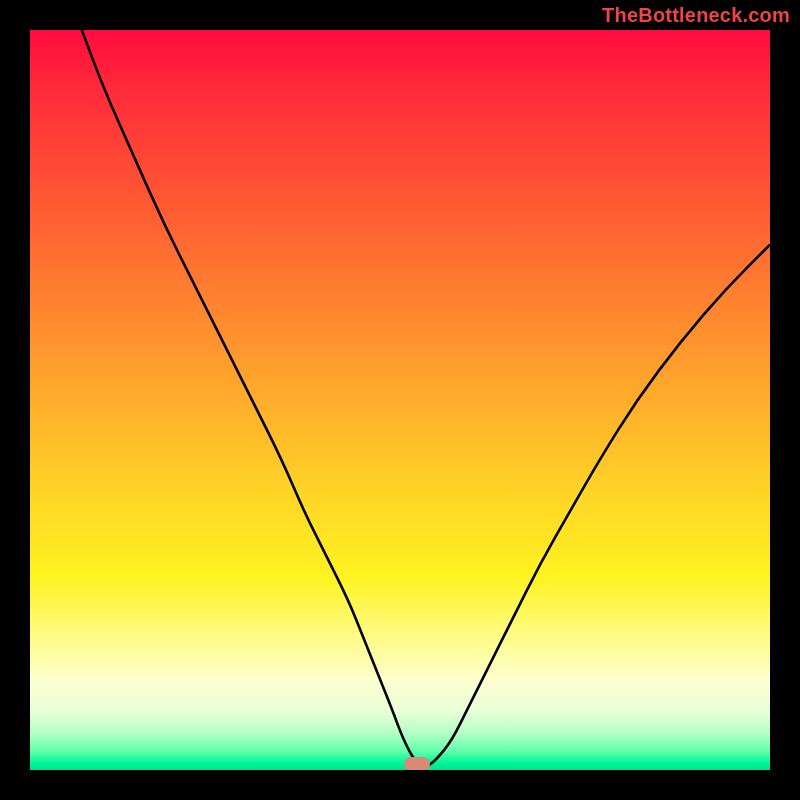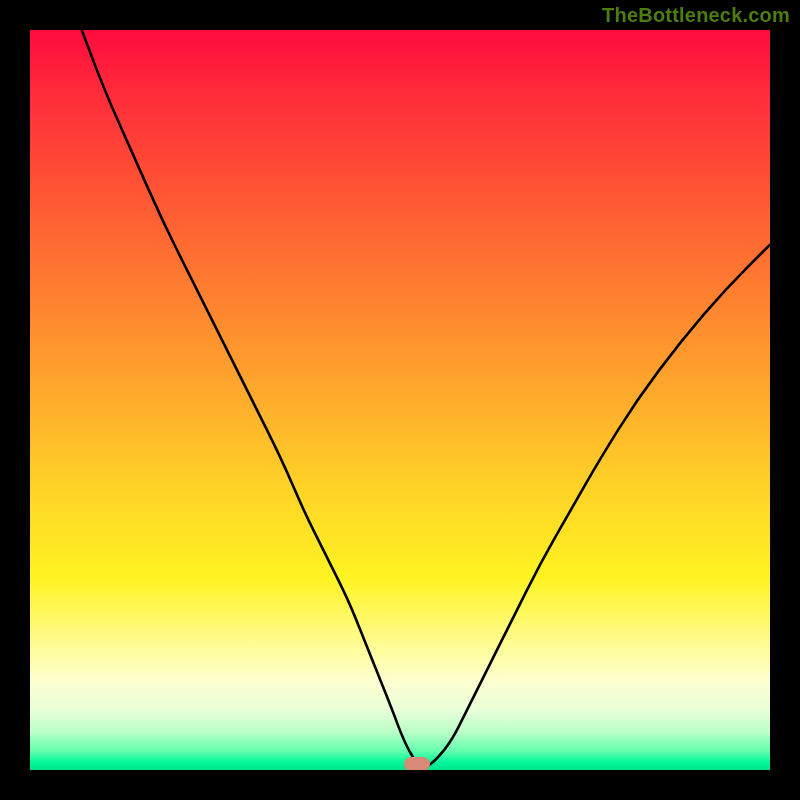--- a/index.html
+++ b/index.html
@@ -47,21 +47,21 @@
     position: absolute;
     left: 0;
     top: 0;
     width: 100%;
     height: 100%;
   }
   .credit {
     position: absolute;
     top: 4px;
     right: 10px;
-    color: #4d7c0f;
+    color: #ef4444;
     font-size: 20px;
     font-weight: 600;
     letter-spacing: 0.2px;
     z-index: 5;
   }
   .marker {
     position: absolute;
     width: 26px;
     height: 14px;
     border-radius: 7px;

